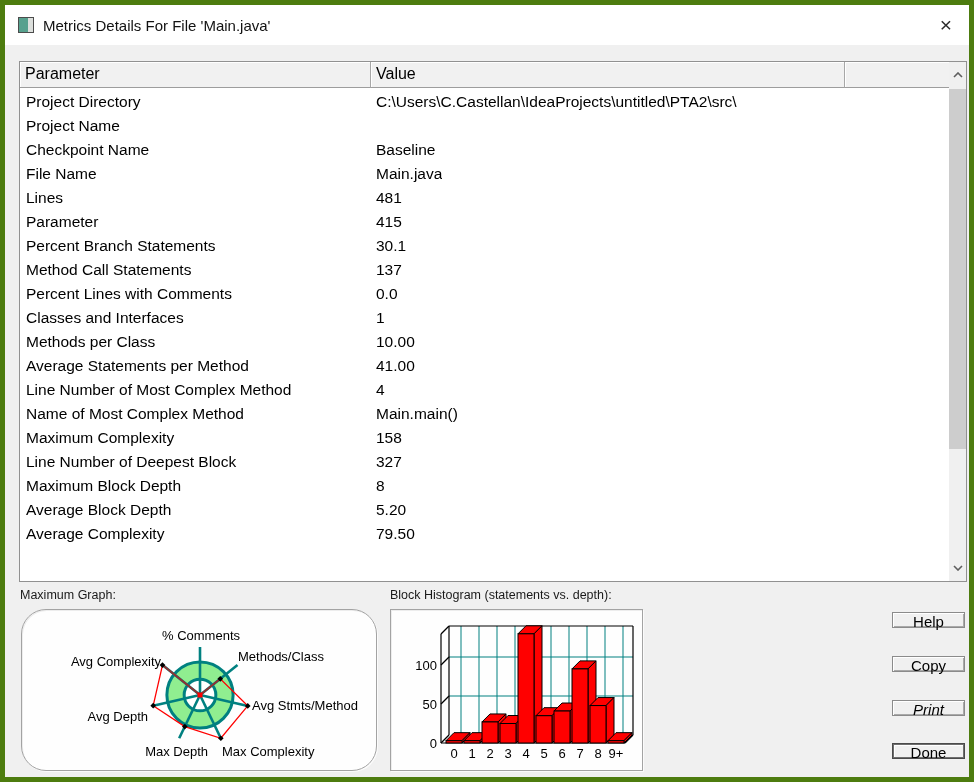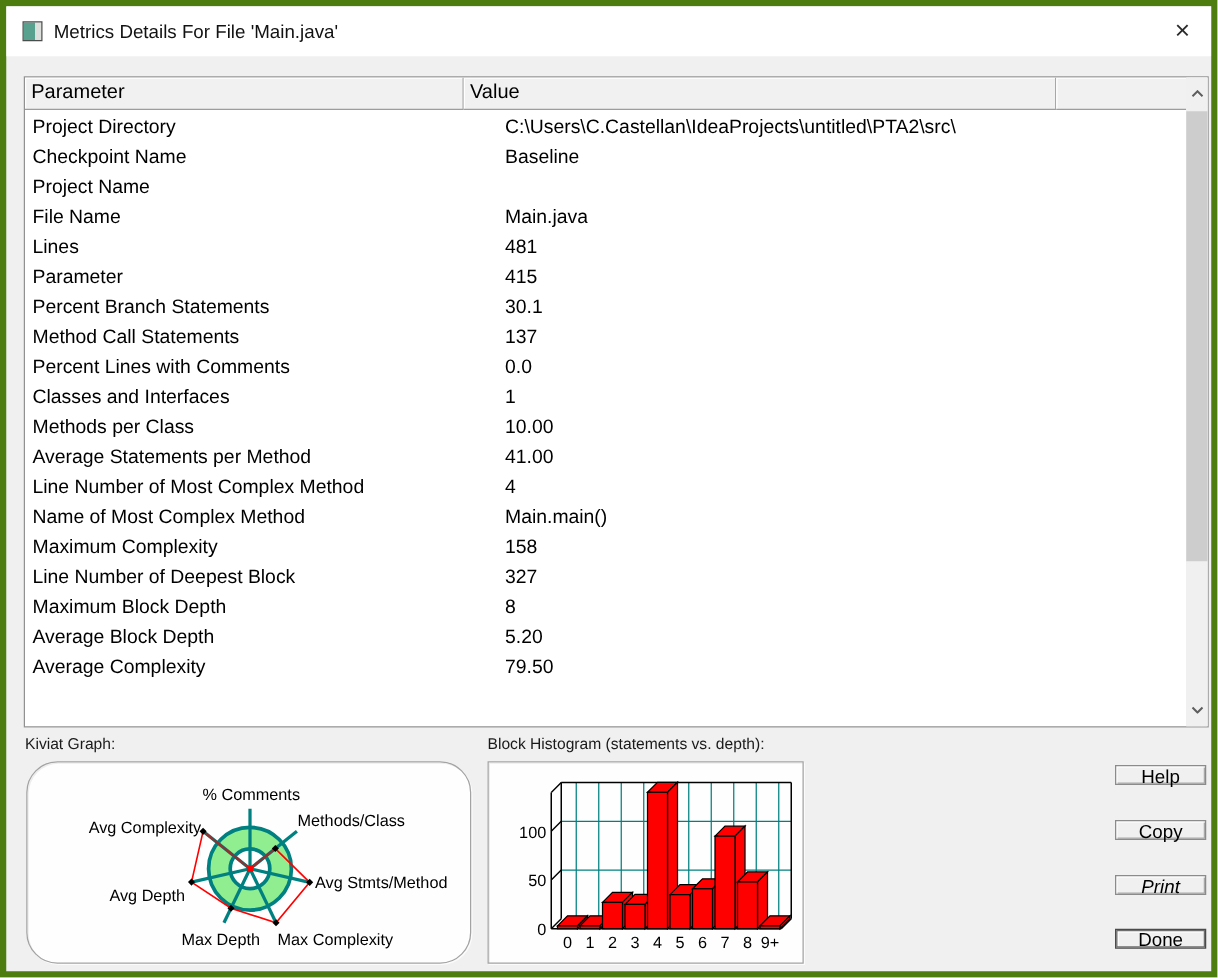--- a/index.html
+++ b/index.html
@@ -20,21 +20,21 @@
     background:#ffffff;border:1px solid #919191;display:flex;}
   .table-main{flex:1;display:flex;flex-direction:column;overflow:hidden;}
   .t-head{display:flex;height:26px;flex:0 0 auto;}
   .t-hcell{box-sizing:border-box;background:#f1f1f1;border-right:1px solid #a7a7a7;
     border-bottom:1px solid #9d9d9d;box-shadow:inset 1px 1px 0 #ffffff;
     font-size:16px;padding:3px 0 0 5px;white-space:nowrap;overflow:hidden;}
   .t-hcell.c1{width:351px;}
   .t-hcell.c2{width:474px;}
   .t-hcell.c3{flex:1;border-right:none;}
   .t-body{flex:1;overflow:hidden;padding-top:2px;}
-  .t-row{display:flex;height:24px;align-items:center;font-size:15.5px;white-space:nowrap;gap:28px;}
+  .t-row{display:flex;height:24px;align-items:center;font-size:15.5px;white-space:nowrap;}
   .t-cell-param{width:351px;padding-left:6px;box-sizing:border-box;overflow:hidden;}
   .t-cell-value{padding-left:5px;overflow:hidden;}
   
   .sb{width:17px;flex:0 0 auto;background:#f0f0f0;display:flex;flex-direction:column;}
   .sb-btn{height:26px;flex:0 0 auto;display:flex;align-items:center;justify-content:center;background:#f0f0f0;}
   .sb-track{flex:1;position:relative;background:#f0f0f0;}
   .sb-thumb{position:absolute;left:0;top:1px;width:17px;height:360px;background:#cdcdcd;}
   
   .caption{position:absolute;font-size:12.5px;color:#1a1a1a;}
   .kiviat-caption{left:15px;top:583px;}
@@ -69,26 +69,26 @@
         <div class="t-hcell c1">Parameter</div>
         <div class="t-hcell c2">Value</div>
         <div class="t-hcell c3"></div>
       </div>
       <div class="t-body">
           <div class="t-row">
             <div class="t-cell-param">Project Directory</div>
             <div class="t-cell-value">C:\Users\C.Castellan\IdeaProjects\untitled\PTA2\src\</div>
           </div>
           <div class="t-row">
+            <div class="t-cell-param">Project Name</div>
+            <div class="t-cell-value"></div>
+          </div>
+          <div class="t-row">
             <div class="t-cell-param">Checkpoint Name</div>
             <div class="t-cell-value">Baseline</div>
-          </div>
-          <div class="t-row">
-            <div class="t-cell-param">Project Name</div>
-            <div class="t-cell-value"></div>
           </div>
           <div class="t-row">
             <div class="t-cell-param">File Name</div>
             <div class="t-cell-value">Main.java</div>
           </div>
           <div class="t-row">
             <div class="t-cell-param">Lines</div>
             <div class="t-cell-value">481</div>
           </div>
           <div class="t-row">
@@ -159,21 +159,21 @@
         <div class="sb-thumb"></div>
       </div>
       <div class="sb-btn">
         <svg width="10" height="6" viewBox="0 0 10 6">
           <polyline points="1,1 5,5 9,1" fill="none" stroke="#5e5e5e" stroke-width="1.6"></polyline>
         </svg>
       </div>
     </div>
   </div>
 
-  <div class="caption kiviat-caption">Kiviat Graph:</div>
+  <div class="caption kiviat-caption">Maximum Graph:</div>
   <div class="graph-box kiviat-box">
     <svg id="kiviat-svg" viewBox="0 0 354 160">
         <circle cx="178" cy="85" r="33.12" fill="#90ee90" stroke="#008080" stroke-width="3"></circle>
         <circle cx="178" cy="85" r="15.84" fill="#ffffff" stroke="#008080" stroke-width="3"></circle>
         <line x1="178" y1="85" x2="178" y2="37" stroke="#008080" stroke-width="2.6"></line>
         <line x1="178" y1="85" x2="215.52791115846543" y2="55.07248951078079" stroke="#008080" stroke-width="2.6"></line>
         <line x1="178" y1="85" x2="224.79653978472754" y2="95.68100482990309" stroke="#008080" stroke-width="2.6"></line>
         <line x1="178" y1="85" x2="198.8264194776428" y2="128.2465056593161" stroke="#008080" stroke-width="2.6"></line>
         <line x1="178" y1="85" x2="157.17358052235718" y2="128.2465056593161" stroke="#008080" stroke-width="2.6"></line>
         <line x1="178" y1="85" x2="131.20346021527246" y2="95.68100482990309" stroke="#008080" stroke-width="2.6"></line>

